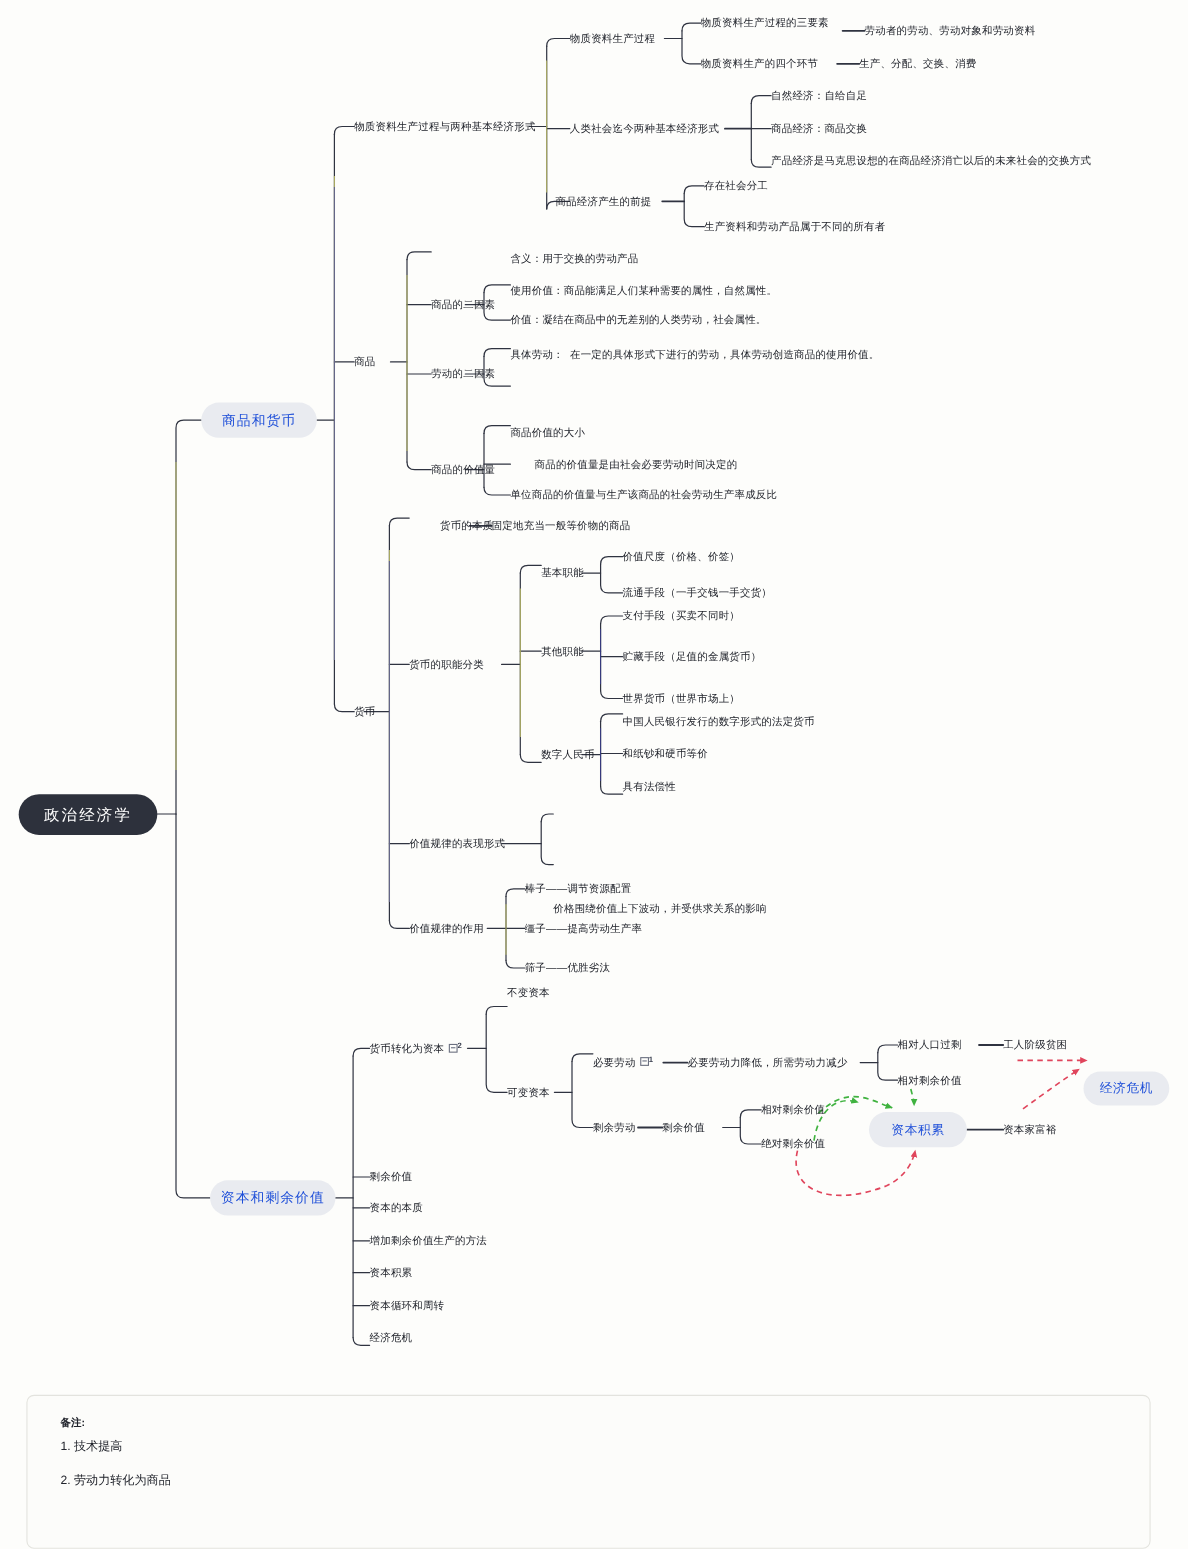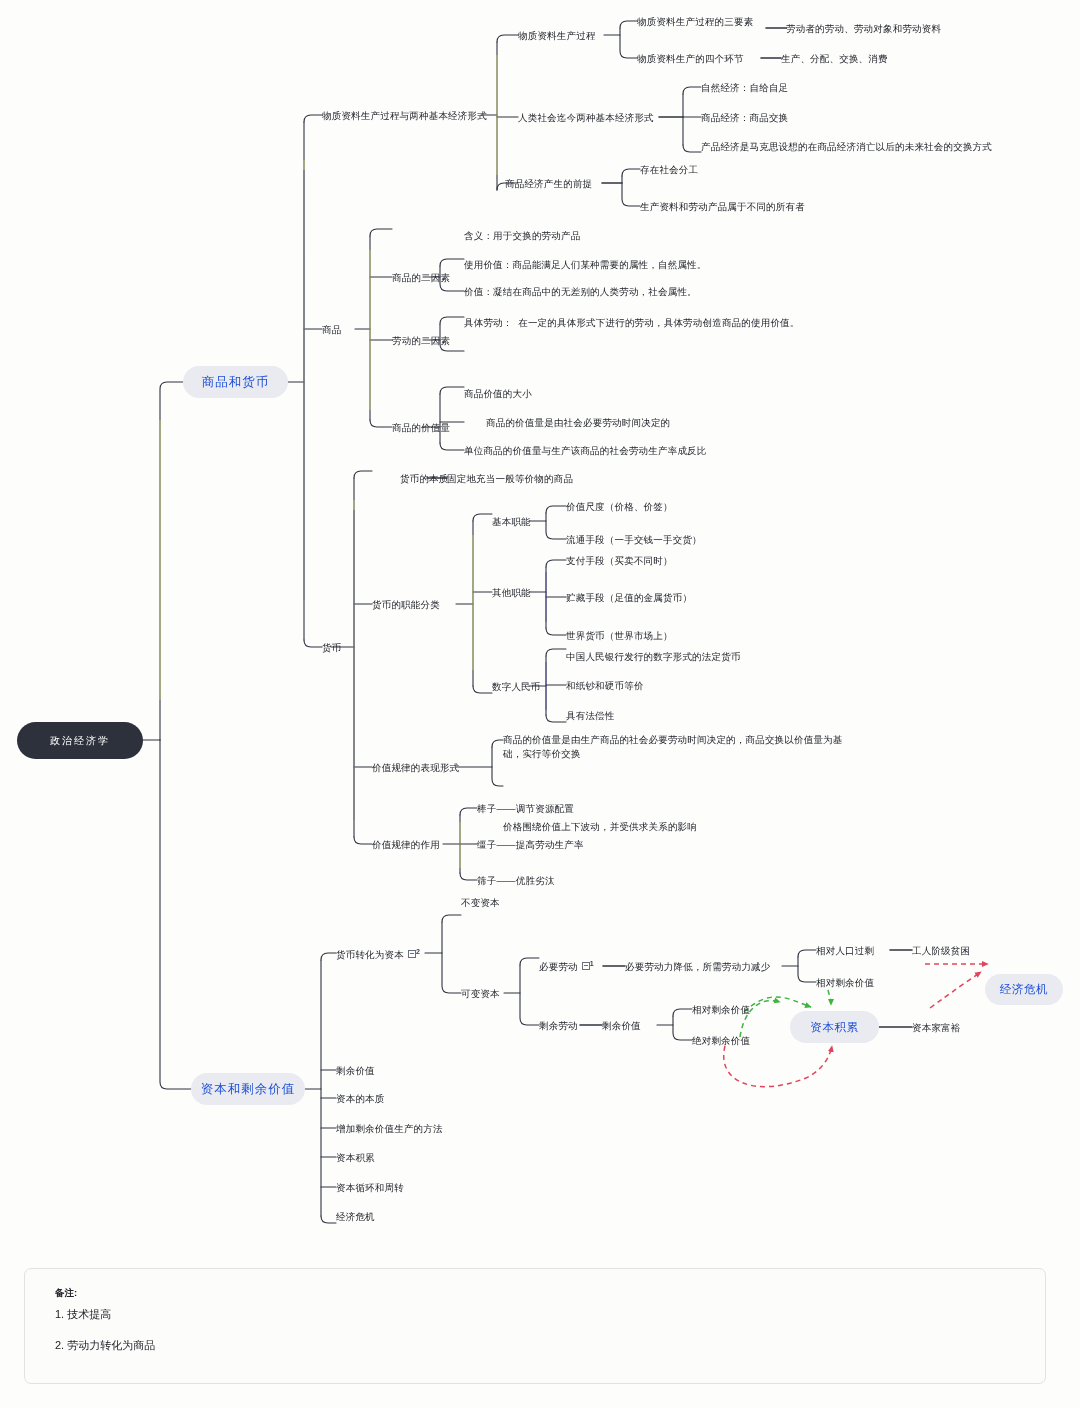--- a/index.html
+++ b/index.html
@@ -26,40 +26,40 @@
     position:absolute;
     background:#e9ebf0;
     border-radius:999px;
     display:flex;align-items:center;justify-content:center;
     font-size:12.5px;
     letter-spacing:1px;
     color:#1d4ed8;
   }
   .pill.root{
     background:#2d313c;color:#ffffff;
-    font-size:10px;letter-spacing:2px;
+    font-size:14px;letter-spacing:2px;
   }
   .fn{
     display:inline-block;
     position:relative;
     margin-left:4px;
     color:#5a5f70;
     font-size:8px;
   }
   .fn .sq{
     display:inline-block;width:6px;height:6px;
     border:1px solid #6b7080;
     position:relative;top:0px;
   }
   .fn .sq::after{
     content:"";position:absolute;left:1px;top:2px;width:4px;height:1px;background:#6b7080;
   }
   .fn sup{font-size:7px;font-weight:bold;color:#3b4050;}
   #notes{
-    position:absolute;left:24px;top:1268px;width:1022px;height:116px;
+    position:absolute;left:24px;top:1268px;width:1022px;height:140px;
     background:#fcfcfa;
     border:1px solid #e3e3de;
     border-radius:7px;
     box-sizing:border-box;
     padding:18px 0 0 30px;
   }
   #notes .t{font-size:9.5px;font-weight:bold;color:#20232b;margin-bottom:7px;}
   #notes .l{font-size:11px;color:#20232b;margin-bottom:16px;}
 </style>
 </head>
@@ -278,21 +278,20 @@
   <div class="node" style="left:566px;top:533px;"><span>流通手段（一手交钱一手交货）</span></div>
   <div class="node" style="left:492px;top:586px;"><span>其他职能</span></div>
   <div class="node" style="left:566px;top:554px;"><span>支付手段（买卖不同时）</span></div>
   <div class="node" style="left:566px;top:591px;"><span>贮藏手段（足值的金属货币）</span></div>
   <div class="node" style="left:566px;top:629px;"><span>世界货币（世界市场上）</span></div>
   <div class="node" style="left:492px;top:680px;"><span>数字人民币</span></div>
   <div class="node" style="left:566px;top:650px;"><span>中国人民银行发行的数字形式的法定货币</span></div>
   <div class="node" style="left:566px;top:679px;"><span>和纸钞和硬币等价</span></div>
   <div class="node" style="left:566px;top:709px;"><span>具有法偿性</span></div>
   <div class="node" style="left:372px;top:761px;"><span>价值规律的表现形式</span></div>
-  <div class="node nw" style="left:503px;top:733px;width:345px;"><span>商品的价值量是由生产商品的社会必要劳动时间决定的，商品交换以价值量为基础，实行等价交换</span></div>
   <div class="node" style="left:503px;top:780px;margin-top:40px;"><span>价格围绕价值上下波动，并受供求关系的影响</span></div>
   <div class="node" style="left:372px;top:838px;"><span>价值规律的作用</span></div>
   <div class="node" style="left:477px;top:802px;"><span>棒子——调节资源配置</span></div>
   <div class="node" style="left:477px;top:838px;"><span>缰子——提高劳动生产率</span></div>
   <div class="node" style="left:477px;top:874px;"><span>筛子——优胜劣汰</span></div>
 
   <div class="node" style="left:336px;top:947px;"><span>货币转化为资本</span><span class="fn"><span class="sq"></span><sup>2</sup></span></div>
   <div class="node" style="left:461px;top:896px;"><span>不变资本</span></div>
   <div class="node" style="left:461px;top:987px;"><span>可变资本</span></div>
   <div class="node" style="left:539px;top:959px;"><span>必要劳动</span><span class="fn"><span class="sq"></span><sup>1</sup></span></div>

